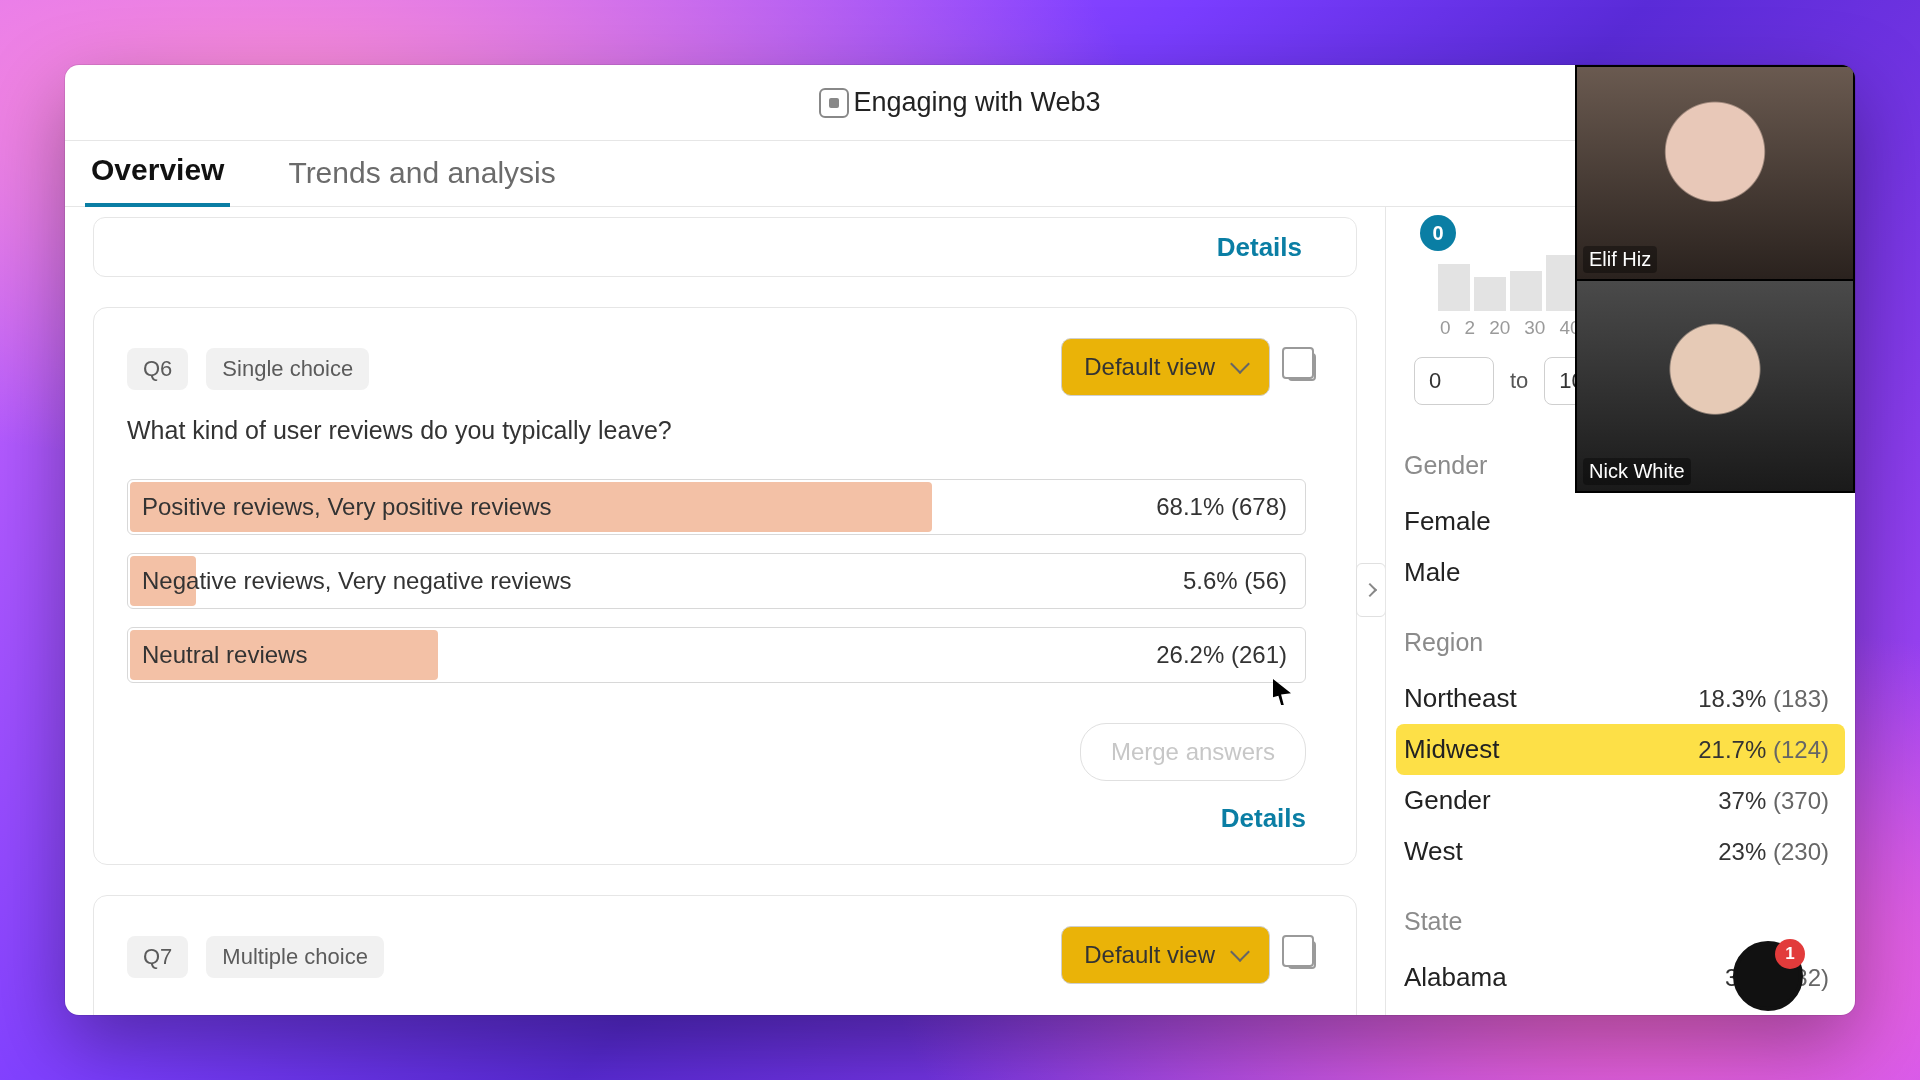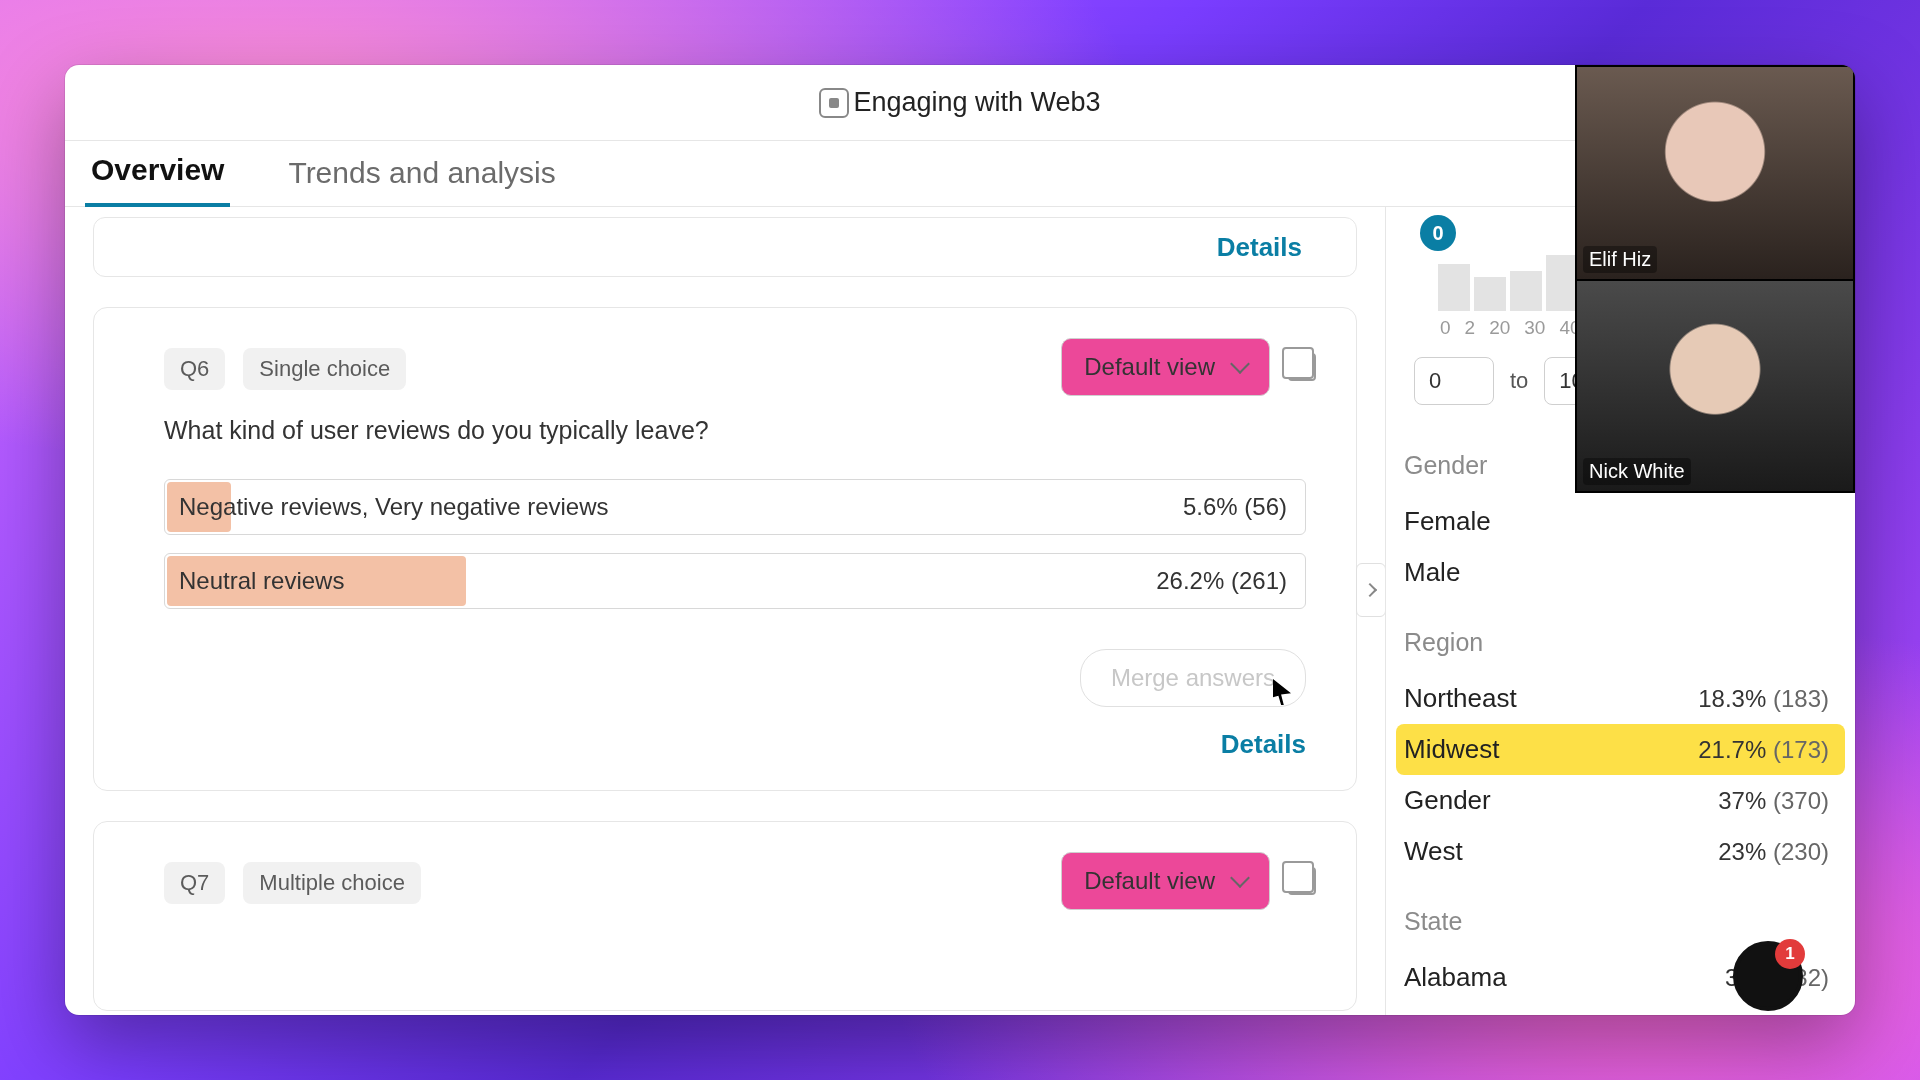--- a/index.html
+++ b/index.html
@@ -55,31 +55,31 @@
 
   
   .stub {
     border:1px solid #e6e6e6; border-radius:12px; height:60px; margin:0 4px 30px 4px;
     display:flex; align-items:center; justify-content:flex-end; padding: 0 54px;
   }
   .details-link { color:#0a7ea4; font-size:26px; font-weight:600; }
 
   
   .card {
-    border:1px solid #e6e6e6; border-radius:14px; padding: 40px 50px 30px 70px; margin: 0 4px 30px 4px;
+    border:1px solid #e6e6e6; border-radius:14px; padding: 40px 50px 30px 33px; margin: 0 4px 30px 4px;
     position:relative;
   }
   .q-head { display:flex; align-items:center; gap:18px; margin-bottom: 26px; }
   .pill {
     background:#f1f1f1; color:#5b5b5b; border-radius:8px; padding:8px 16px; font-size:22px;
   }
   .q-controls { position:absolute; right:40px; top:30px; display:flex; align-items:center; gap:18px; }
   .dropdown {
     display:flex; align-items:center; gap:18px; border:1.5px solid #cfcfcf; border-radius:10px;
-    padding:14px 22px; font-size:24px; color:#333; background:#ec4899;
+    padding:14px 22px; font-size:24px; color:#333; background:#eab308;
   }
   .copy-ic { width:28px; height:28px; border:2px solid #9a9a9a; border-radius:4px; position:relative; }
   .copy-ic::after { content:""; position:absolute; width:28px; height:28px; border:2px solid #9a9a9a; border-radius:4px; left:-8px; top:-8px; background:#fff; }
   .chev { width:14px; height:14px; border-right:2.5px solid #666; border-bottom:2.5px solid #666; transform:rotate(45deg); margin-top:-6px; }
 
   .q-text { font-size:25px; color:#333; margin: 16px 0 34px 0; }
 
   .bar-row {
     height:56px; border:1.5px solid #d8d8d8; border-radius:6px; position:relative; margin-bottom:18px;
     display:flex; align-items:center; overflow:hidden;
@@ -171,20 +171,25 @@
         <div class="q-controls">
           <div class="dropdown">
             <span>Default view</span>
             <span class="chev"></span>
           </div>
           <span class="copy-ic"></span>
         </div>
 
         <div class="q-text">What kind of user reviews do you typically leave?</div>
 
+        <div class="bar-row">
+          <div class="bar-fill" style="width:68.1%"></div>
+          <span class="bar-label">Positive reviews, Very positive reviews</span>
+          <span class="bar-val"><span>68.1%</span> <span>(678)</span></span>
+        </div>
         <div class="bar-row">
           <div class="bar-fill" style="width:5.6%"></div>
           <span class="bar-label">Negative reviews, Very negative reviews</span>
           <span class="bar-val"><span>5.6%</span> <span>(56)</span></span>
         </div>
         <div class="bar-row">
           <div class="bar-fill" style="width:26.2%"></div>
           <span class="bar-label">Neutral reviews</span>
           <span class="bar-val"><span>26.2%</span> <span>(261)</span></span>
         </div>
@@ -247,21 +252,21 @@
           <span>Male</span>
         </div>
 
       <h4>Region</h4>
       <div class="side-row">
         <span>Northeast</span>
         <span class="v"><span>18.3%</span> <span class="ct">(183)</span></span>
       </div>
       <div class="side-row hover">
         <span>Midwest</span>
-        <span class="v"><span>21.7%</span> <span class="ct">(173)</span></span>
+        <span class="v"><span>21.7%</span> <span class="ct">(124)</span></span>
       </div>
       <div class="side-row">
         <span>Gender</span>
         <span class="v"><span>37%</span> <span class="ct">(370)</span></span>
       </div>
       <div class="side-row">
         <span>West</span>
         <span class="v"><span>23%</span> <span class="ct">(230)</span></span>
       </div>
 

